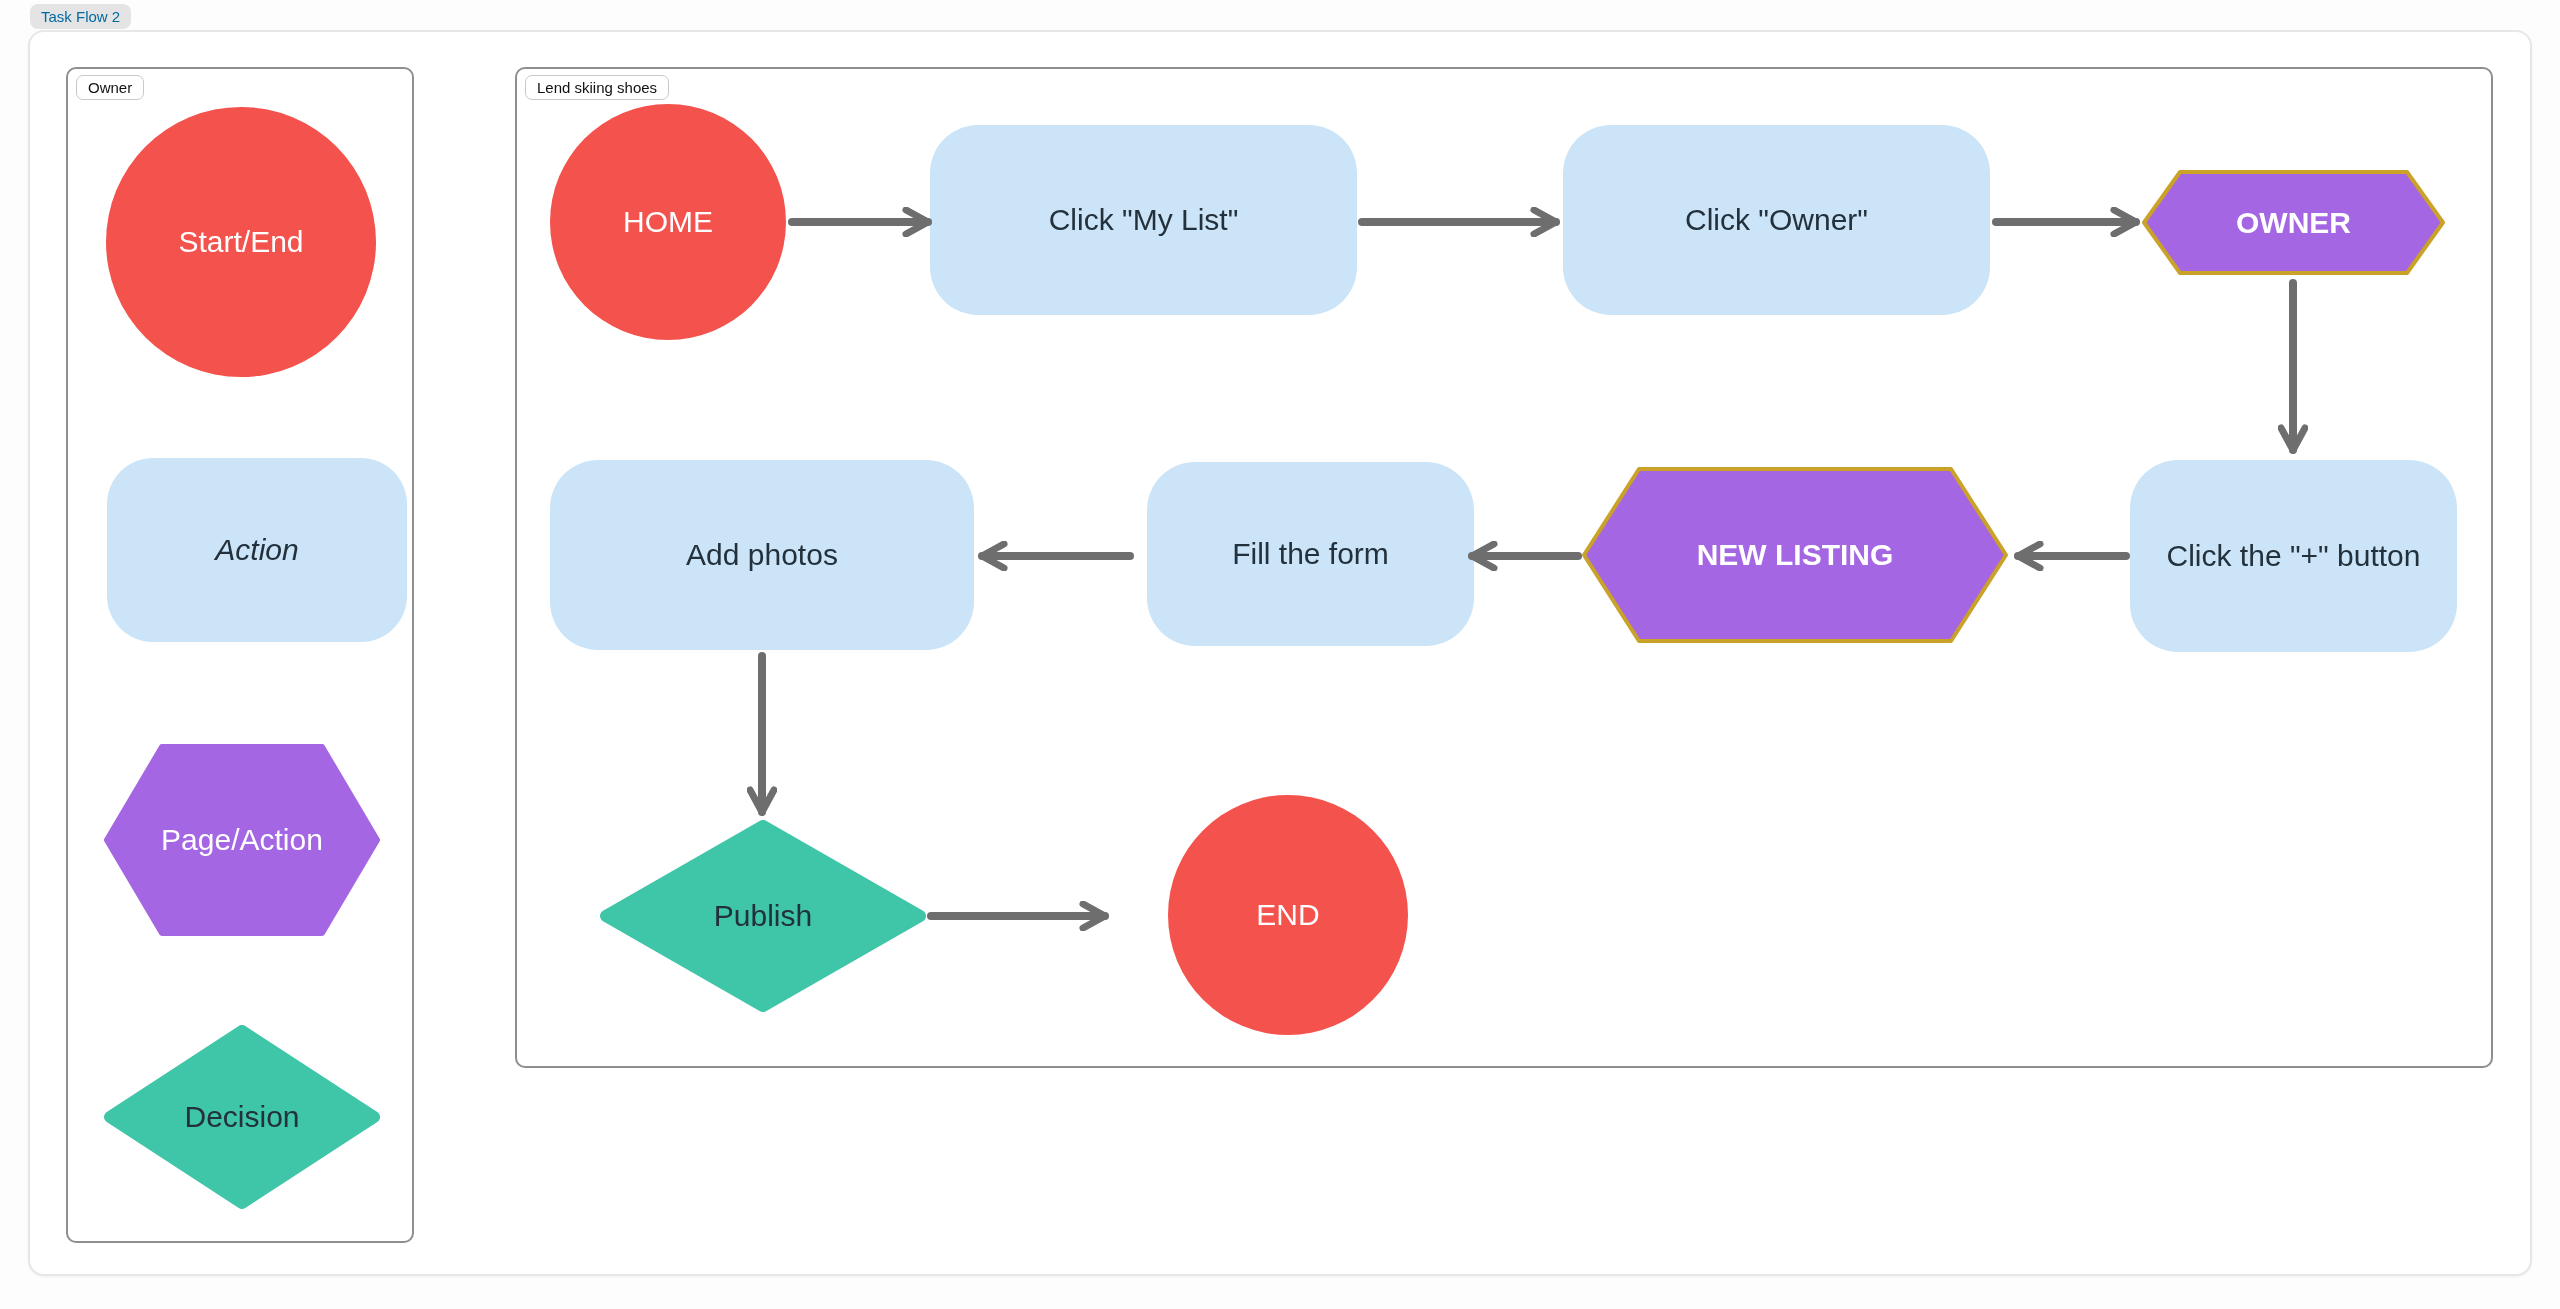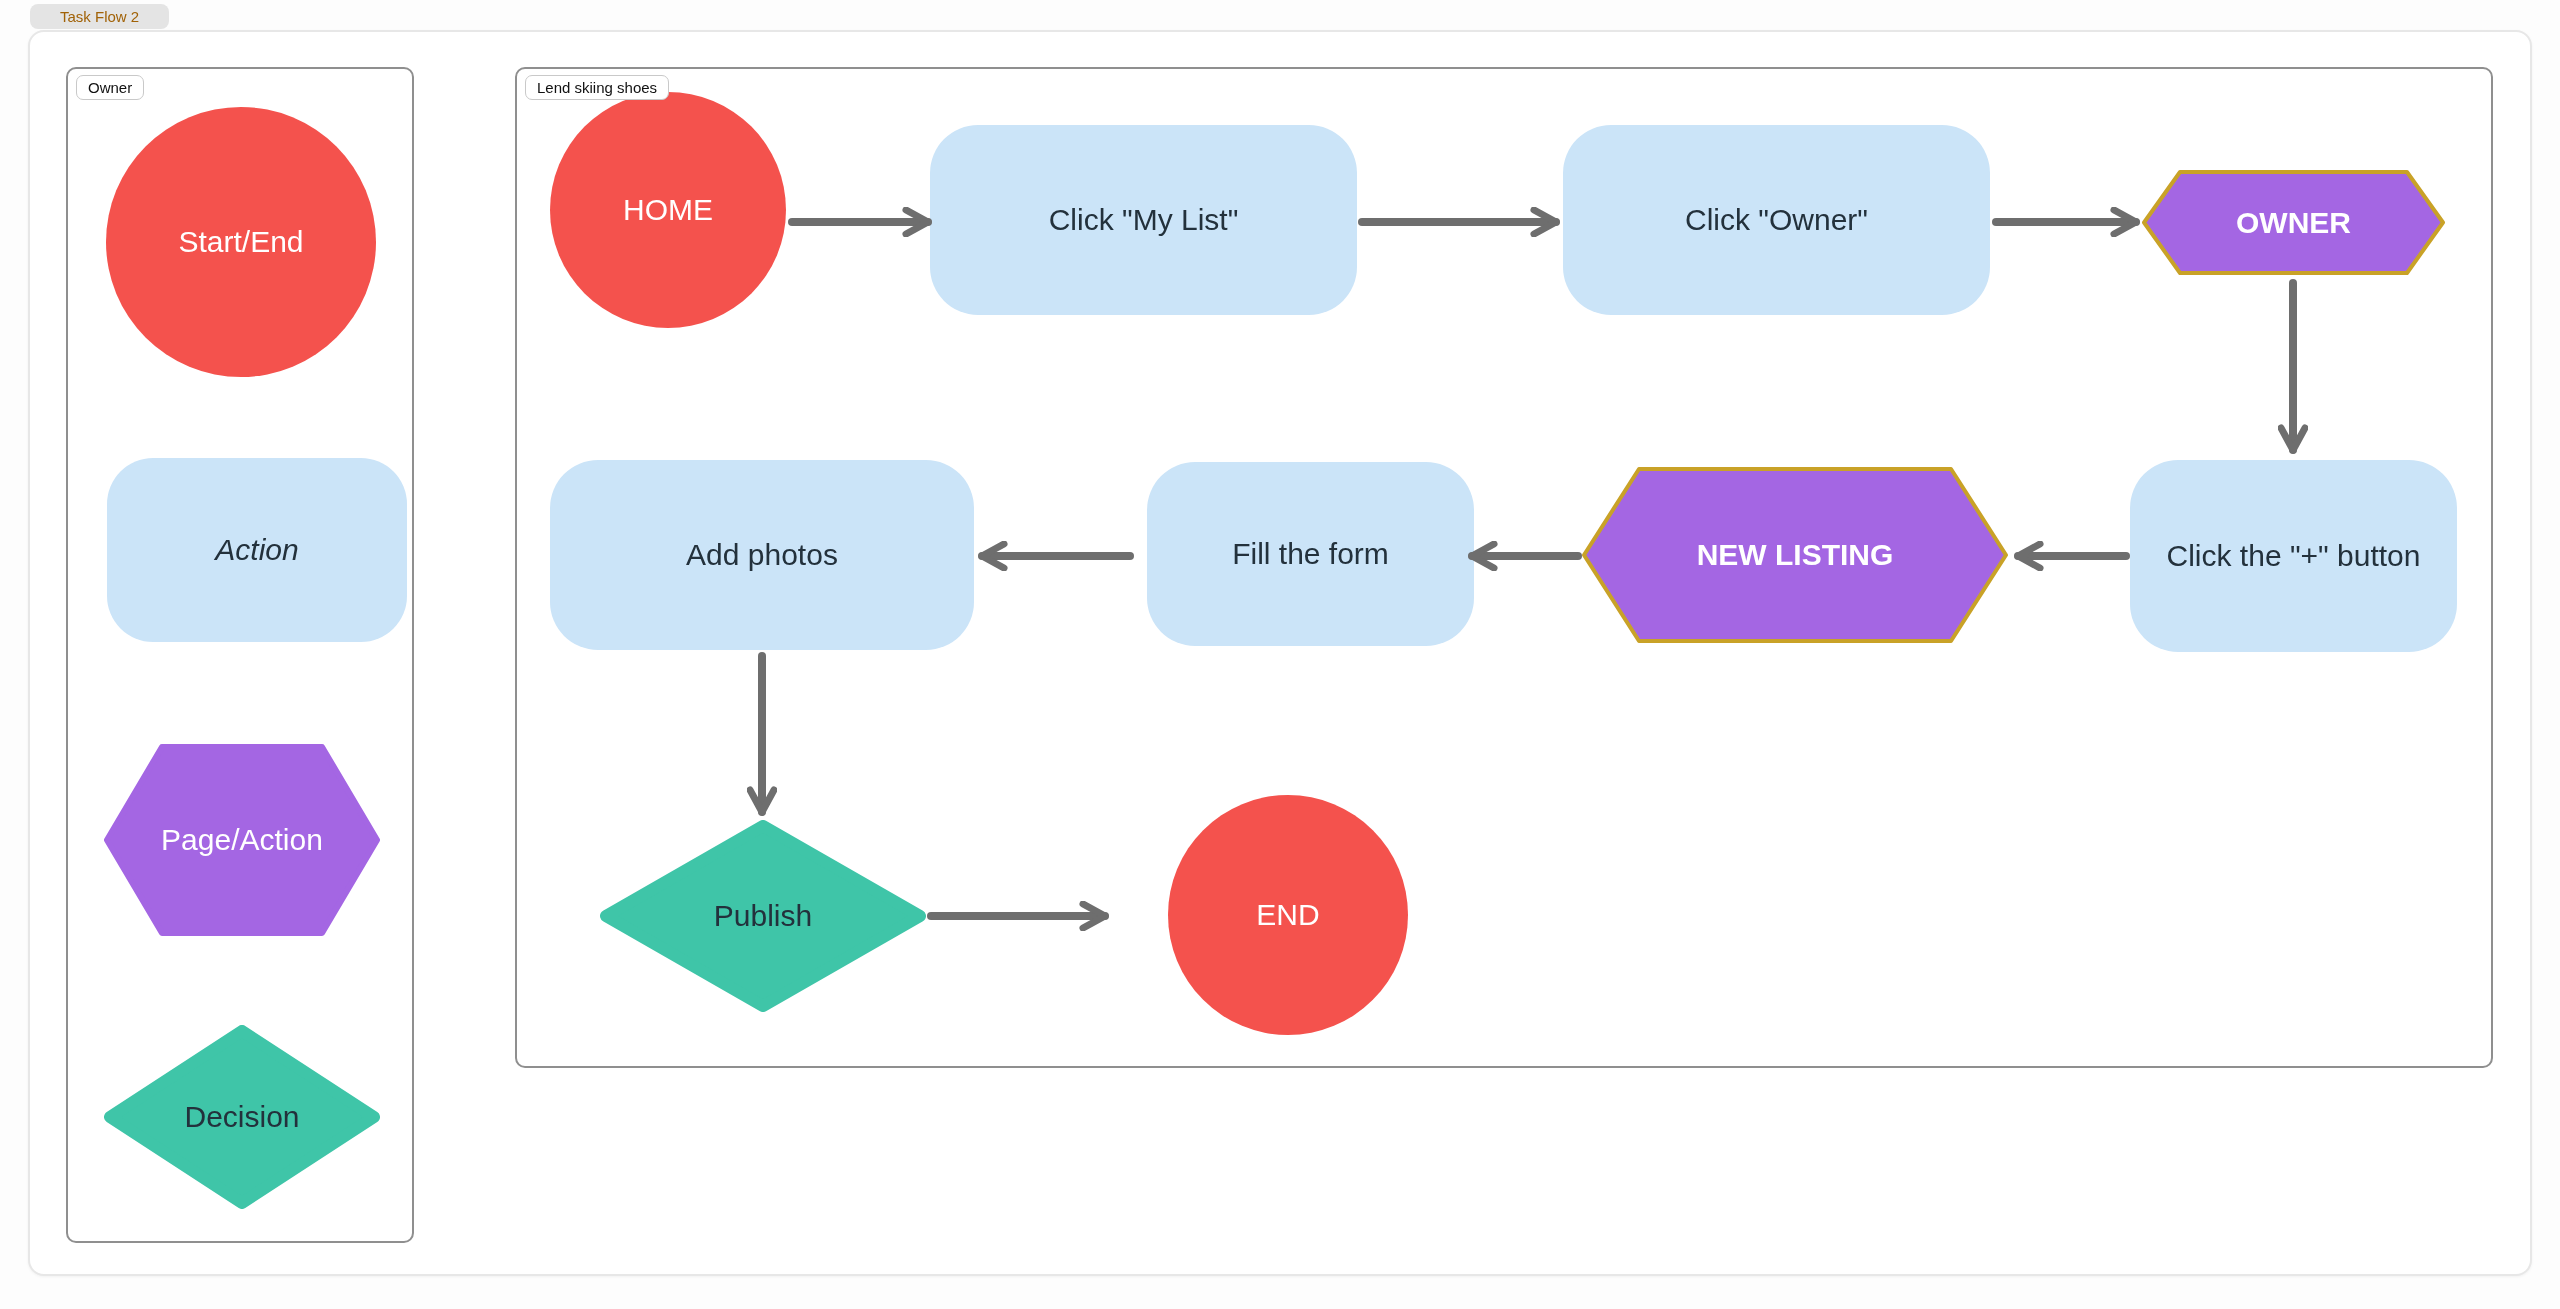--- a/index.html
+++ b/index.html
@@ -7,22 +7,22 @@
     --gold:#C9A227; --arrow:#6E6E6E; --ink:#23313C;
   }
   *{box-sizing:border-box;}
   html,body{margin:0;padding:0;}
   body{
     width:2560px;height:1309px;background:#FDFDFD;
     font-family:"Liberation Sans","DejaVu Sans",sans-serif;
     position:relative;overflow:hidden;color:var(--ink);
   }
   .page-tag{
-    position:absolute;left:30px;top:4px;background:#E4E4E4;color:#a16207;
-    font-size:15px;line-height:1;padding:5px 30px;border-radius:8px;
+    position:absolute;left:30px;top:4px;background:#E4E4E4;color:#0369a1;
+    font-size:15px;line-height:1;padding:5px 11px;border-radius:8px;
   }
   .outer-frame{
     position:absolute;left:28px;top:30px;width:2504px;height:1246px;
     background:#FFFFFF;border:2px solid #E7E7E7;border-radius:16px;
     box-shadow:0 1px 3px rgba(0,0,0,0.05);
   }
   .frame{
     position:absolute;background:#FFFFFF;border:2px solid #8F8F8F;border-radius:10px;
   }
   .legend-frame{left:66px;top:67px;width:348px;height:1176px;}
@@ -76,21 +76,21 @@
       <polygon class="diamond" points="138,6 270,92 138,178 6,92"></polygon>
     </svg>
     <span class="lbl dark">Decision</span>
   </div>
 </div>
 
 <div class="frame flow-frame">
   <div class="frame-tag">Lend skiing shoes</div>
 </div>
 
-<div class="node circle" style="left:550px;top:92px;width:236px;height:236px;">
+<div class="node circle" style="left:550px;top:104px;width:236px;height:236px;">
   <span class="lbl white">HOME</span>
 </div>
 
 <div class="node rrect" style="left:930px;top:125px;width:427px;height:190px;">
   <span class="lbl dark">Click "My List"</span>
 </div>
 
 <div class="node rrect" style="left:1563px;top:125px;width:427px;height:190px;">
   <span class="lbl dark">Click "Owner"</span>
 </div>

